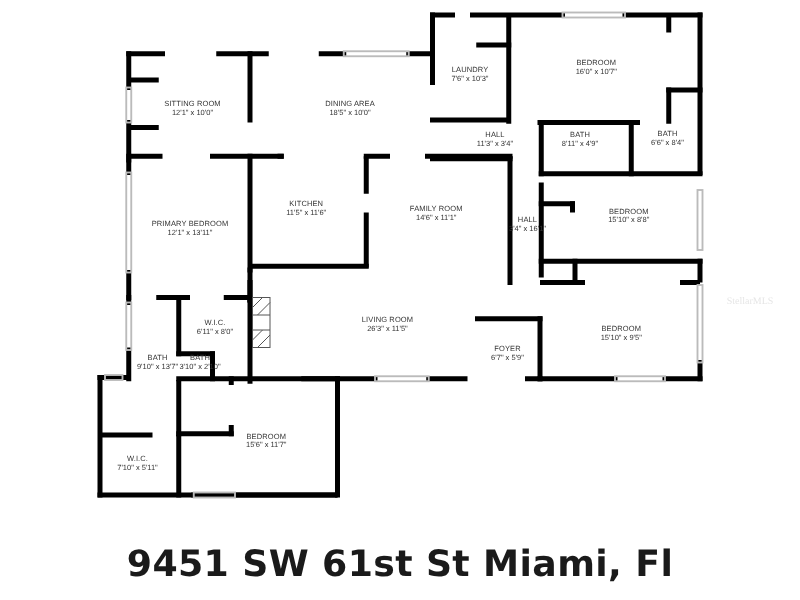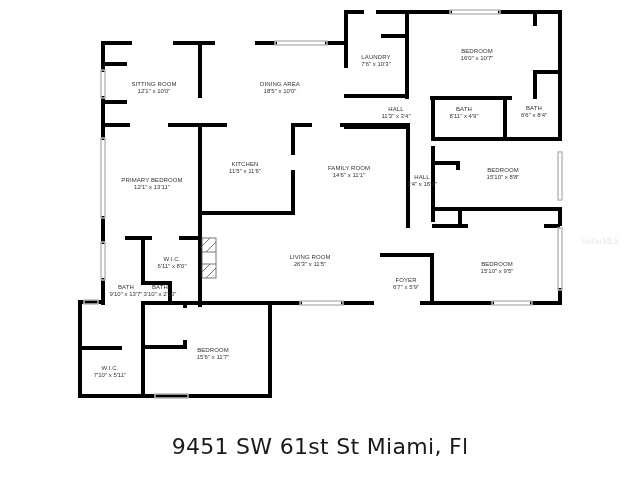--- a/index.html
+++ b/index.html
@@ -1,21 +1,21 @@
 <!DOCTYPE html>
 <html><head>
   <meta charset="utf-8">
   <style>
     html, body { margin: 0; padding: 0; background: #ffffff; }
     body { width: 640px; height: 480px; position: relative; overflow: hidden; font-family: "DejaVu Sans", sans-serif; }
     #plan { position: absolute; left: 0; top: 0; width: 640px; height: 480px; }
     .room-label { position: absolute; text-align: center; color: #333333; font-family: "Liberation Sans", sans-serif; line-height: 1.2; transform: translate(-50%, -50%); white-space: nowrap; }
     .room-name { display: block; font-size: 6px; letter-spacing: 0.1px; }
     .room-dim { display: block; font-size: 6px; }
-    .caption { position: absolute; left: 0; top: 434px; width: 640px; text-align: center; font-family: "DejaVu Sans", sans-serif; font-size: 22px; color: #1a1a1a; letter-spacing: 0.3px; }
+    .caption { position: absolute; left: 0; top: 434px; width: 640px; text-align: center; font-family: "DejaVu Sans", sans-serif; font-size: 29px; color: #1a1a1a; letter-spacing: 0.3px; font-weight: bold; }
     .watermark { position: absolute; left: 600px; top: 241px; transform: translate(-50%, -50%); font-family: Liberation Serif, serif; font-size: 8px; color: #e6e6e6; text-align: center; }
   </style>
 </head>
 <body>
 
 <svg id="plan" viewBox="0 0 640 480" xmlns="http://www.w3.org/2000/svg">
   <g stroke="#000" stroke-width="4" fill="none" stroke-linecap="square">
 
     <line x1="103" y1="43" x2="103" y2="70"></line>
     <line x1="103" y1="98" x2="103" y2="128"></line>

